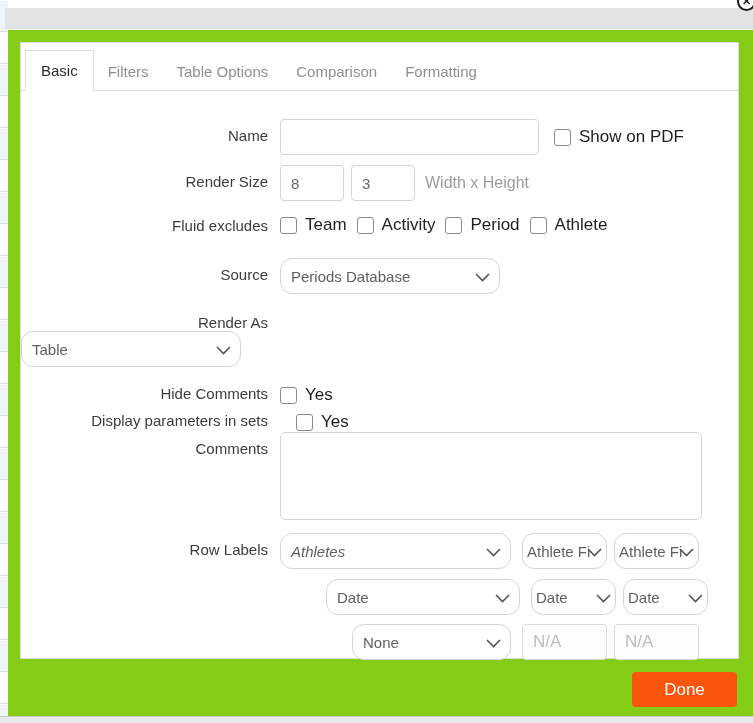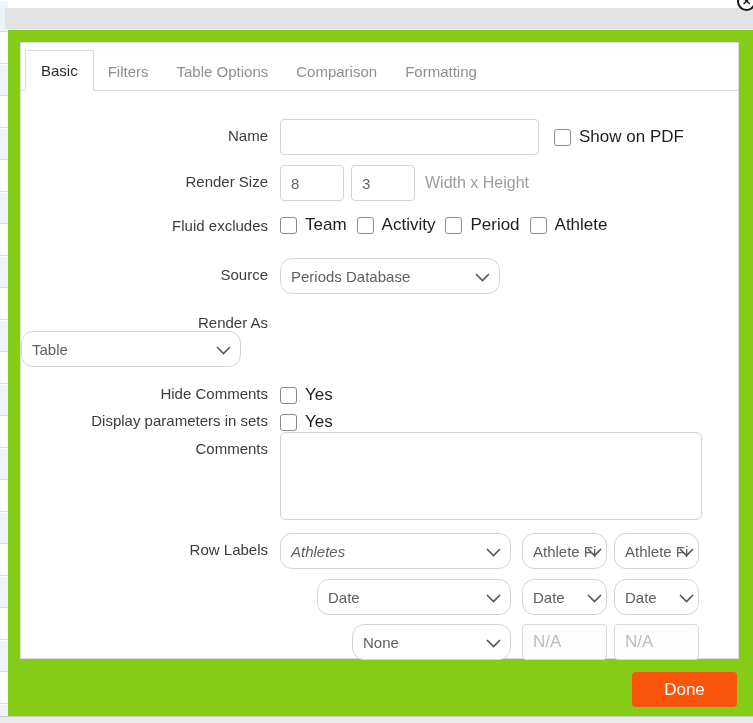--- a/index.html
+++ b/index.html
@@ -45,21 +45,21 @@
     font-family:"Liberation Sans", sans-serif; outline:none; }
   .name-input { width:259px; }
   .size-input { width:64px; }
   .hint { font-size:16px; color:#9c9c9c; margin-left:10px; }
 
   .sel { position:relative; height:36px; border:1px solid #d4d4d4;
     border-radius:12px; background:#fff; font-size:15px; color:#5f5f5f;
     display:flex; align-items:center; padding:0 26px 0 10px; cursor:default;
     white-space:nowrap; }
   .sel .chev { position:absolute; right:9px; top:14px; }
-  .sel.small { width:85px; padding:0 10px; overflow:hidden; }
+  .sel.small { width:85px; padding:0 4px; overflow:hidden; }
   .sel.small .chev { right:4px; }
   .sel.wide { width:220px; }
   .sel.rl1 { width:231px;font-style:italic; }
   .sel.rl2 { width:194px; margin-left:37px; }
   .sel.rl3 { width:159px; margin-left:72px; }
 
   .na { height:36px; width:85px; border:1px solid #dadada; border-radius:4px;
     background:#fdfdfd; font-size:17px; color:#bdbdbd; display:flex;
     align-items:center; padding:8px 10px; }
 
@@ -163,21 +163,21 @@
       </div>
 
       <div class="row" style="margin-bottom:3px;">
         <div class="lbl short">Hide Comments</div>
         <div class="cbgroup">
           <span class="cb"></span>
           <span class="cb-lab">Yes</span>
         </div>
       </div>
 
-      <div class="row" style="margin-bottom:0;">
+      <div class="row" style="margin-bottom:0;gap:16px;">
         <div class="lbl short">Display parameters in sets</div>
         <div class="cbgroup">
           <span class="cb"></span>
           <span class="cb-lab">Yes</span>
         </div>
       </div>
 
       <div class="row" style="margin-bottom:13px;">
         <div class="lbl">Comments</div>
         <textarea class="comments" style=""></textarea>
@@ -200,21 +200,21 @@
           </div>
           <div class="sel small gap7">
             <span>Athlete Fi</span>
             <svg class="chev" width="15" height="9">
                 <polyline points="1,1 7.5,7.5 14,1" fill="none" stroke="#555" stroke-width="1.6"></polyline>
               </svg>
           </div>
         </div>
       </div>
 
-      <div class="row" style="margin-bottom:9px;">
+      <div class="row" style="margin-bottom:9px;gap:9px;">
         <div class="lbl"></div>
         <div class="ctl">
           <div class="sel rl2">
             <span>Date</span>
             <svg class="chev" width="15" height="9">
                 <polyline points="1,1 7.5,7.5 14,1" fill="none" stroke="#555" stroke-width="1.6"></polyline>
               </svg>
           </div>
           <div class="sel small gap11">
             <span>Date</span>

